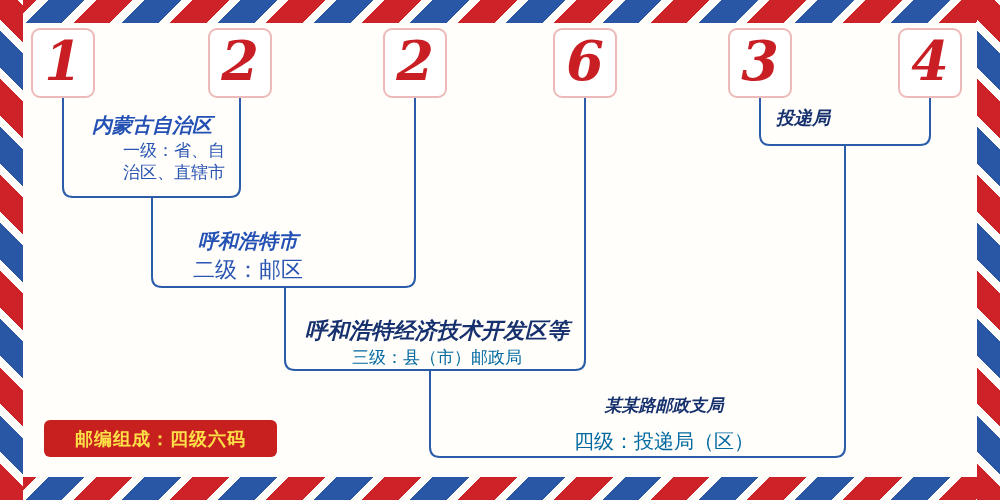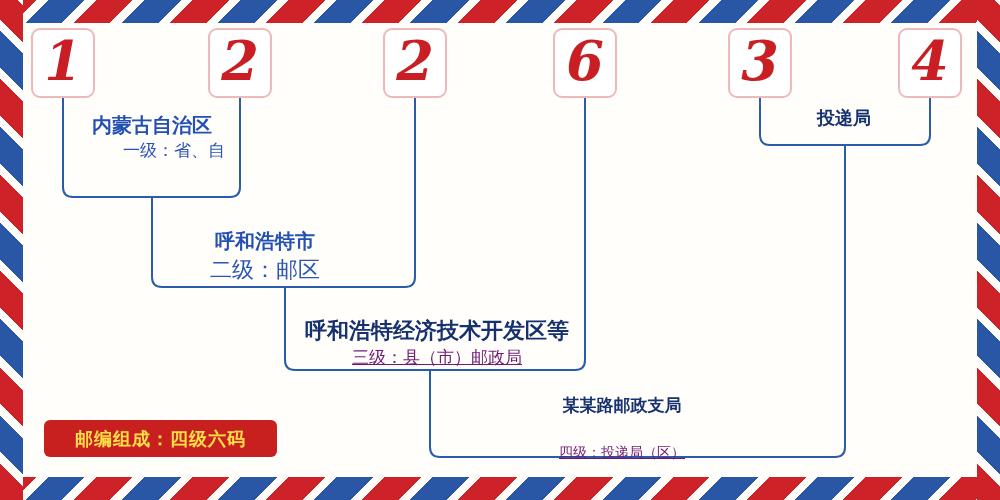--- a/index.html
+++ b/index.html
@@ -61,43 +61,43 @@
   }
   .digit-box.d1 { left: 31px; }
   .digit-box.d2 { left: 208px; }
   .digit-box.d3 { left: 383px; }
   .digit-box.d4 { left: 553px; }
   .digit-box.d5 { left: 728px; }
   .digit-box.d6 { left: 898px; }
 
   
   .label { position: absolute; text-align: center; }
-  .name  { font-weight: bold; }
+  .name  { font-weight: bold; font-style: italic; }
   .name-blue { color: #2350b4; }
   .name-navy { color: #17316e; }
   .desc-blue { color: #2a55b2; }
-  .desc-red  { color: #701a75; text-decoration: underline; }
+  .desc-red  { color: #0369a1; }
 
   .label.l1 { left: 63px;  width: 178px; top: 112px; }
   .label.l1 .name { font-size: 20px; line-height: 1.35; }
   .label.l1 .desc { font-size: 17px; line-height: 1.3; margin-left: 44px; }
 
-  .label.l2 { left: 190px; width: 150px; top: 228px; }
+  .label.l2 { left: 173px; width: 150px; top: 228px; }
   .label.l2 .name { font-size: 20px; line-height: 1.35; }
   .label.l2 .desc { font-size: 22px; line-height: 1.4; }
 
   .label.l3 { left: 302px; width: 270px; top: 316px; }
   .label.l3 .name { font-size: 22px; line-height: 1.35; }
   .label.l3 .desc { font-size: 17px; line-height: 1.4; }
 
-  .label.l4 { left: 501px; width: 242px; top: 394px; }
+  .label.l4 { left: 543px; width: 242px; top: 394px; }
   .label.l4 .name { font-size: 17px; line-height: 1.35; }
-  .label.l4 .desc { font-size: 14px; line-height: 1.4; margin-top: 26px; }
+  .label.l4 .desc { font-size: 20px; line-height: 1.4; margin-top: 10px; }
 
-  .label.l5 { left: 784px; width: 120px; top: 106px; }
+  .label.l5 { left: 743px; width: 120px; top: 106px; }
   .label.l5 .name { font-size: 18px; }
 
   
   .badge {
     position: absolute; left: 44px; top: 420px;
     height: 37px; padding: 0 31px;
     background: #c8201f;
     border-radius: 6px;
     display: inline-flex; align-items: center; justify-content: center;
     color: #fde047; font-weight: bold; font-size: 18px;
@@ -137,20 +137,21 @@
   <div class="digit-box d5">
     <span class="digit">3</span>
   </div>
   <div class="digit-box d6">
     <span class="digit">4</span>
   </div>
 
   <div class="label l1">
     <div class="name name-blue">内蒙古自治区</div>
     <div class="desc desc-blue">一级：省、自</div>
+    <div class="desc desc-blue">治区、直辖市</div>
   </div>
 
   <div class="label l2">
     <div class="name name-blue">呼和浩特市</div>
     <div class="desc desc-blue">二级：邮区</div>
   </div>
 
   <div class="label l3">
     <div class="name name-navy">呼和浩特经济技术开发区等</div>
     <div class="desc desc-red">三级：县（市）邮政局</div>

